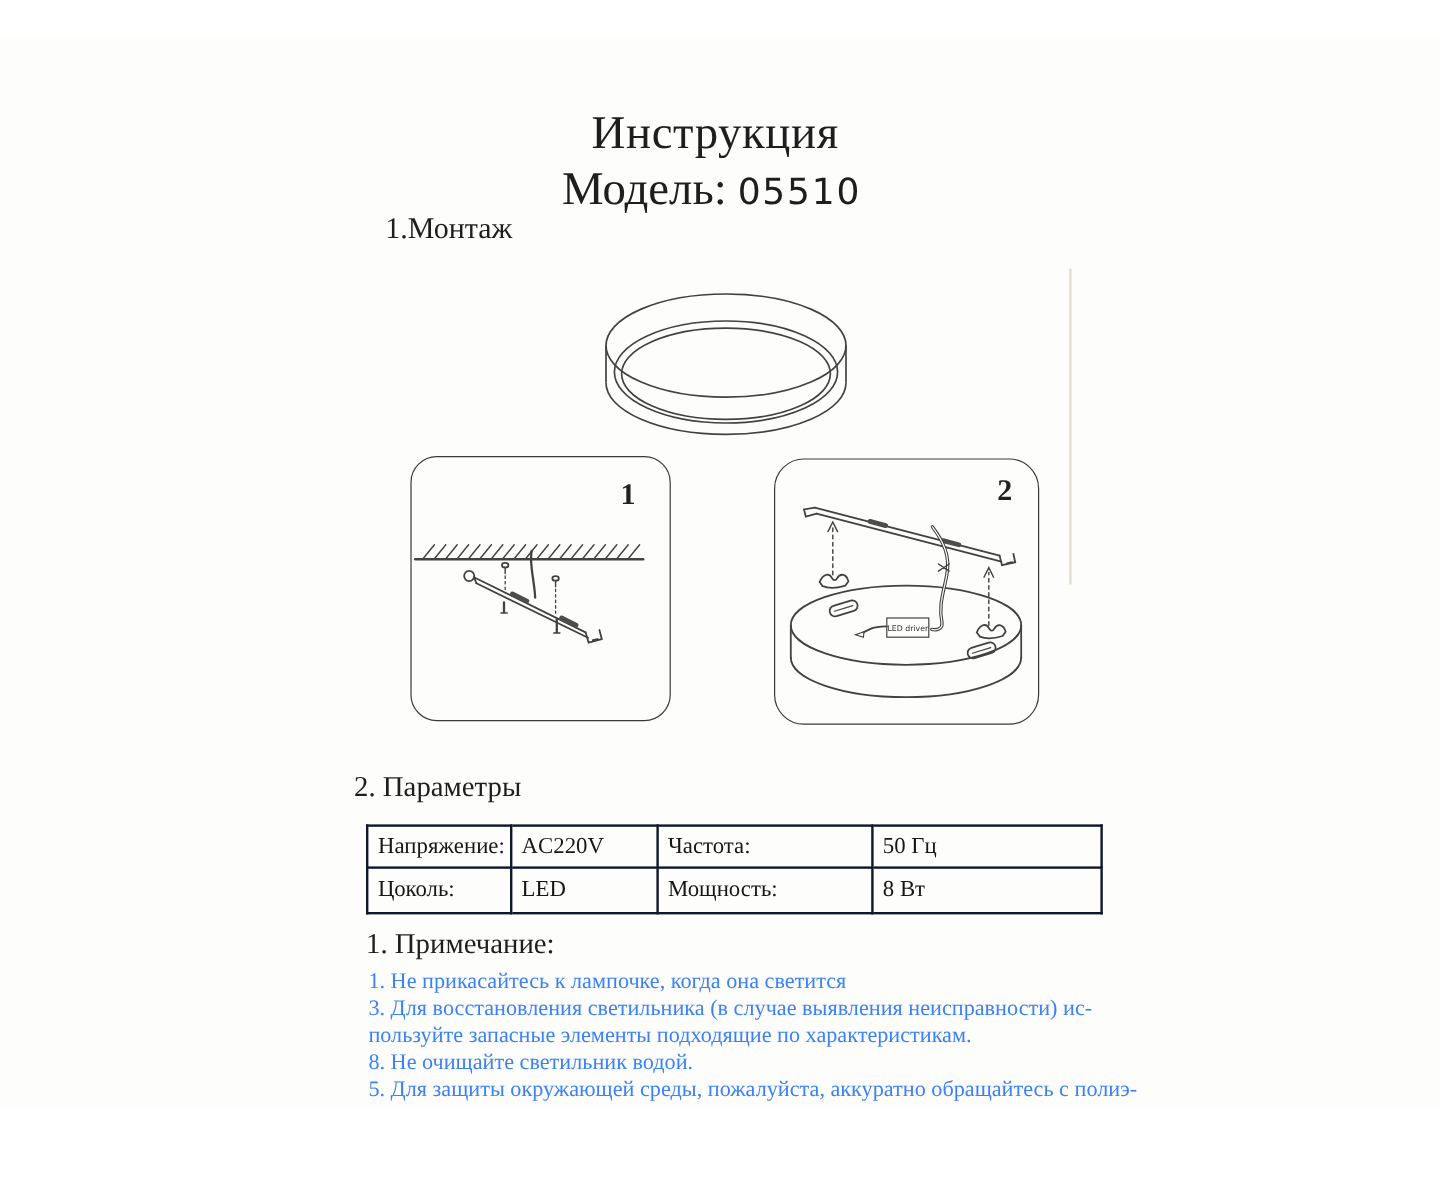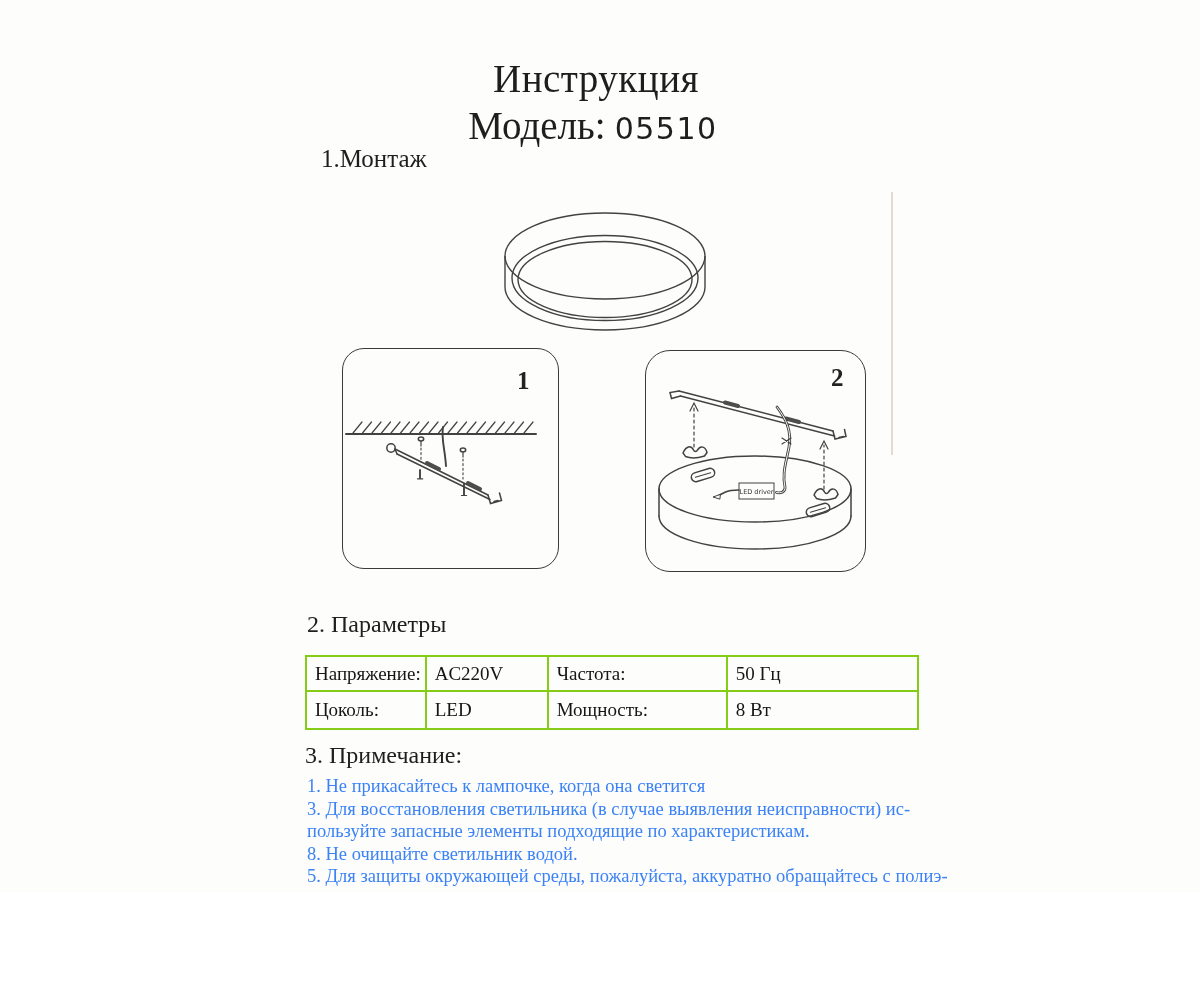--- a/index.html
+++ b/index.html
@@ -1,35 +1,35 @@
 <!DOCTYPE html>
 <html><head>
 <meta charset="utf-8">
 <style>
   html,body{margin:0;padding:0;background:#ffffff;}
   .page{position:relative;width:1200px;height:892px;background:#fdfdfc;
-        font-family:"Liberation Serif",serif;color:#1e1e1e;overflow:hidden;}
+        font-family:"Liberation Serif",serif;color:#1e1e1e;overflow:hidden;margin-top:32px;}
   .abs{position:absolute;}
   .title{top:56px;left:0;width:1192px;text-align:center;font-size:39px;letter-spacing:.5px;}
   .model-line{top:103px;left:0;width:1186px;text-align:center;font-size:39px;}
   .model-value{font-family:"DejaVu Sans",sans-serif;font-size:30px;letter-spacing:1.5px;margin-left:9px;}
   .h-montage{left:321px;top:145px;font-size:25px;}
   .h-section{font-size:24px;}
-  .h-params{left:307px;top:611px;}
+  .h-params{left:295px;top:611px;}
   .h-notes{left:305px;top:742px;}
   .stepbox{border:1.6px solid #3a3a3a;border-radius:22px;background:transparent;}
   .box1{left:342px;top:348px;width:215px;height:219px;}
   .box2{left:645px;top:350px;width:219px;height:220px;border-radius:25px;}
   .stepnum{font-weight:bold;font-size:25px;color:#222;}
   .num1{left:517px;top:367px;}
   .num2{left:831px;top:364px;}
   .lamp{left:500px;top:206px;}
   table.params{position:absolute;left:305px;top:655px;border-collapse:collapse;
         font-size:19px;color:#161616;}
-  table.params td{border:2px solid #84cc16;padding:0 4px 0 8px;vertical-align:middle;}
+  table.params td{border:2px solid #0f172a;padding:0 4px 0 8px;vertical-align:middle;}
   tr.r1 td{height:33px;}
   tr.r2 td{height:36px;}
   .c1{width:102px;} .c2{width:108px;} .c3{width:165px;} .c4{width:177px;}
   .notes{left:307px;top:775px;width:680px;font-size:18.5px;line-height:22.5px;color:#3b82f6;}
   .note{white-space:pre-line;}
   .scan-line{left:891px;top:192px;width:2px;height:263px;background:#ddd6c8;opacity:.85;}
   svg{display:block;}
   .ink{stroke:#424242;fill:none;}
 </style>
 </head>
@@ -148,21 +148,21 @@
     </tr>
     <tr class="r2">
       <td class="c1">Цоколь:</td>
       <td class="c2">LED</td>
       <td class="c3">Мощность:</td>
       <td class="c4">8 Вт</td>
     </tr>
   </tbody>
     </table>
 
-  <div class="abs h-section h-notes">3. Примечание:</div>
+  <div class="abs h-section h-notes">1. Примечание:</div>
 
   <div class="abs notes">
     <div class="note">1. Не прикасайтесь к лампочке, когда она светится</div>
     <div class="note">3. Для восстановления светильника (в случае выявления неисправности) ис-
 пользуйте запасные элементы подходящие по характеристикам.</div>
     <div class="note">8. Не очищайте светильник водой.</div>
     <div class="note">5. Для защиты окружающей среды, пожалуйста, аккуратно обращайтесь с полиэ-
 тиленовым пакетом и пенопластом.</div>
   </div>
 

